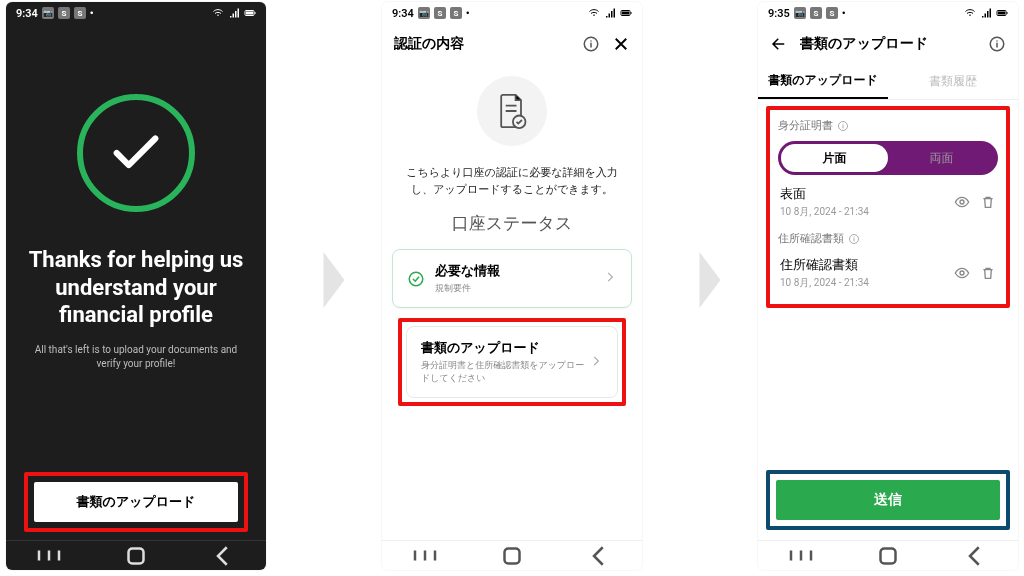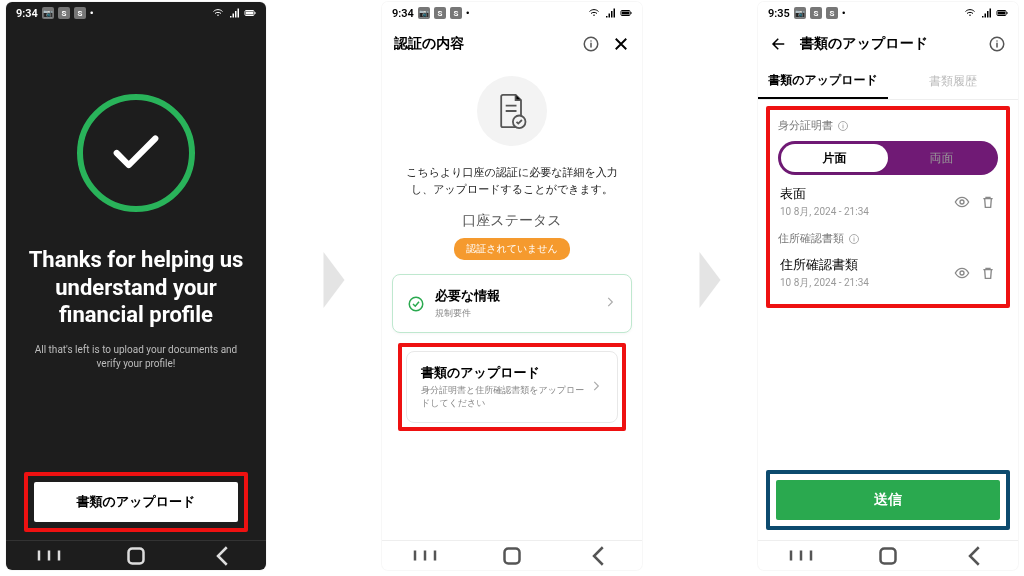--- a/index.html
+++ b/index.html
@@ -38,21 +38,21 @@
 
   
   .s2body { flex: 1; background: #fff; display: flex; flex-direction: column; }
   .s2head { height: 40px; display: flex; align-items: center; padding: 0 12px; font-size: 14px; font-weight: 600; }
   .s2head .sp { flex: 1; }
   .s2head svg { width: 18px; height: 18px; }
   .s2center { display: flex; flex-direction: column; align-items: center; padding: 12px 22px 8px; }
   .doccircle { width: 70px; height: 70px; border-radius: 50%; background: #f3f3f3; display: flex; align-items: center; justify-content: center; position: relative; }
   .doccircle svg { width: 30px; height: 36px; }
   .s2center .desc { font-size: 11px; text-align: center; margin-top: 18px; line-height: 1.55; color: #222; }
-  .s2center .lbl { font-size: 14px; color: #555; margin-top: 14px; }
+  .s2center .lbl { font-size: 17px; color: #555; margin-top: 14px; }
   .statuschip { margin-top: 8px; background: #f59a2e; color: #fff; font-size: 10px; padding: 4px 12px; border-radius: 10px; }
   .s2cards { padding: 6px 10px 0; }
   .card { border: 1px solid #e8e8e8; border-radius: 8px; padding: 12px 14px; display: flex; align-items: center; margin-bottom: 0; background:#fff; box-shadow: 0 1px 3px rgba(0,0,0,.04);}
   .card.ok { border: 1px solid #bfe8cf; }
   .card .ico { width: 18px; height: 18px; margin-right: 10px; flex-shrink:0; }
   .card .ttl { font-size: 13px; font-weight: 600; }
   .card .st { font-size: 9px; color: #888; margin-top: 2px; }
   .card .chev { margin-left: auto; }
   .redbox { border: 4px solid #e11; padding: 4px; margin: 10px 6px 0; border-radius: 2px; }
   .s2cards .plain { padding: 0 0; }
@@ -191,21 +191,20 @@
         <div class="doccircle">
           <svg viewBox="0 0 32 40">
               <path d="M6 2h14l6 6v28a2 2 0 0 1-2 2H6a2 2 0 0 1-2-2V4a2 2 0 0 1 2-2z" fill="none" stroke="#555" stroke-width="2"></path>
               <path d="M20 2v6h6M9 14h12M9 20h12" stroke="#555" stroke-width="2"></path>
               <circle cx="24" cy="32" r="7" fill="#f3f3f3" stroke="#555" stroke-width="2"></circle>
               <path d="M21 32l2 2 4-4" stroke="#555" stroke-width="2" fill="none"></path>
             </svg>
         </div>
         <div class="desc">こちらより口座の認証に必要な詳細を入力し、アップロードすることができます。</div>
         <div class="lbl">口座ステータス</div>
-        <div class="statuschip">認証されていません</div>
       </div>
       <div class="s2cards">
         <div class="plain">
           <div class="card ok">
             <span class="ico">
               <svg viewBox="0 0 24 24">
                   <circle cx="12" cy="12" r="9" fill="none" stroke="#2aa94f" stroke-width="2"></circle>
                   <path d="M8 12l3 3 5-6" stroke="#2aa94f" stroke-width="2" fill="none"></path>
                 </svg>
             </span>

